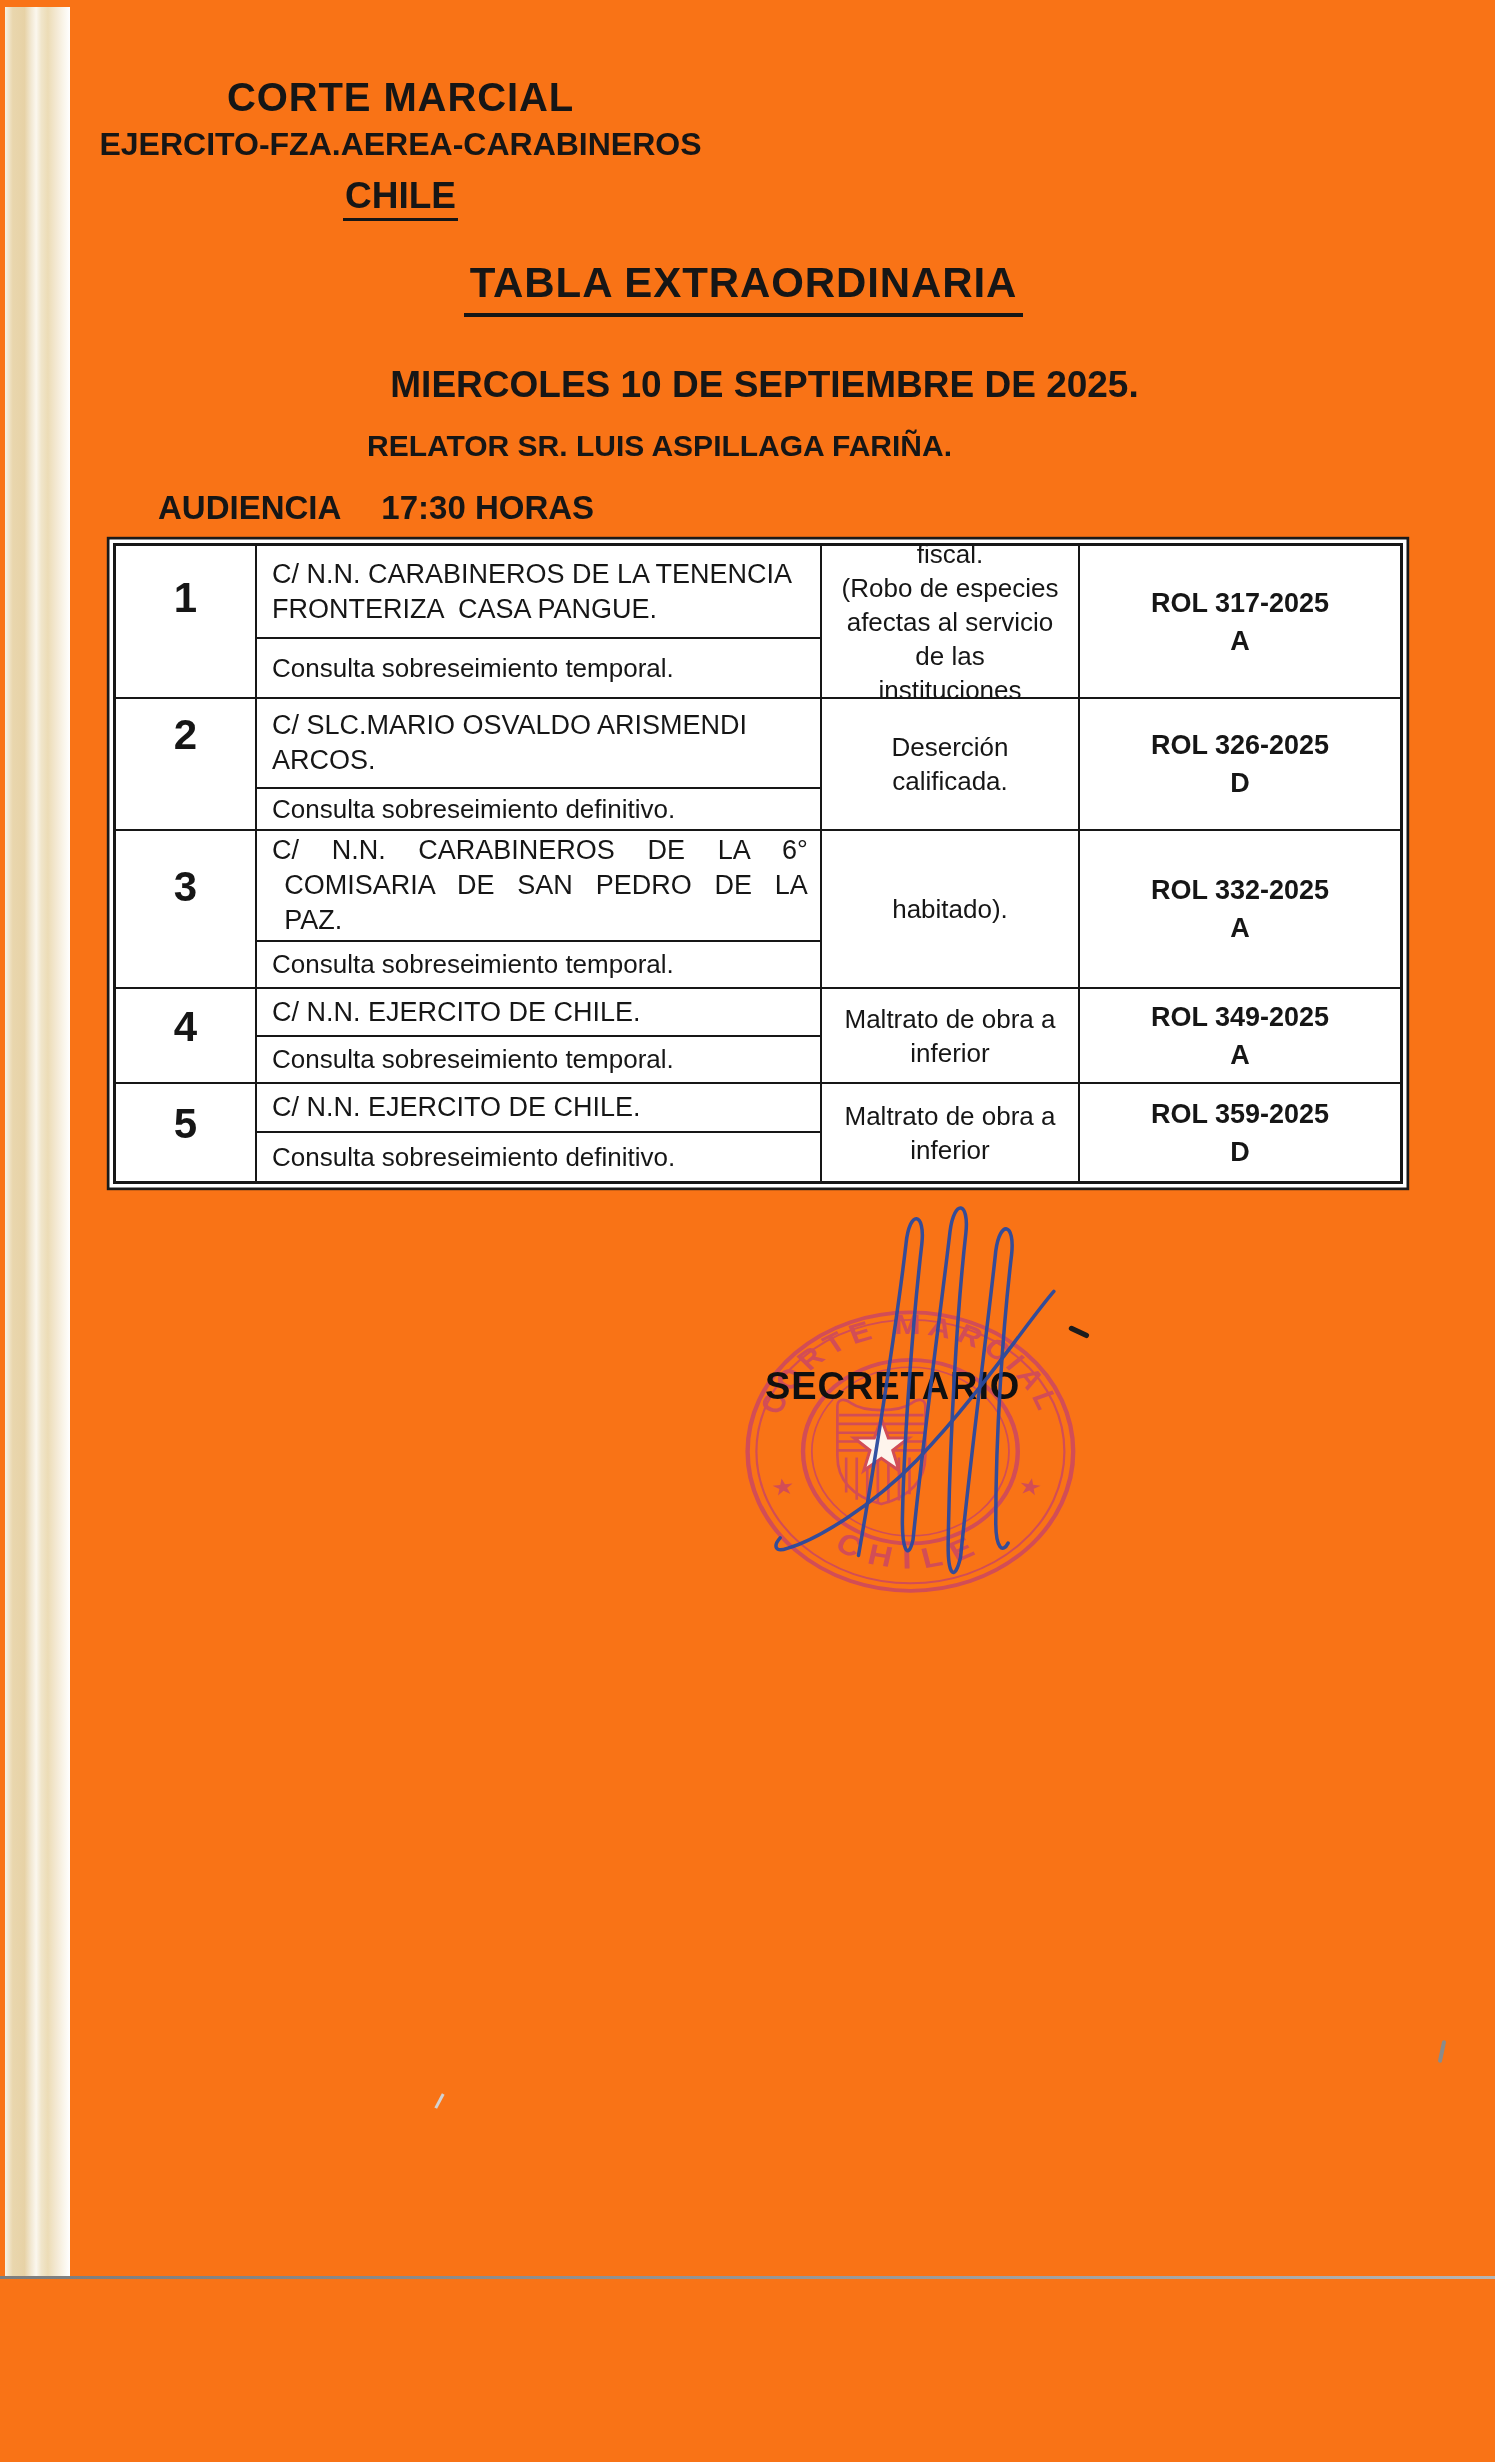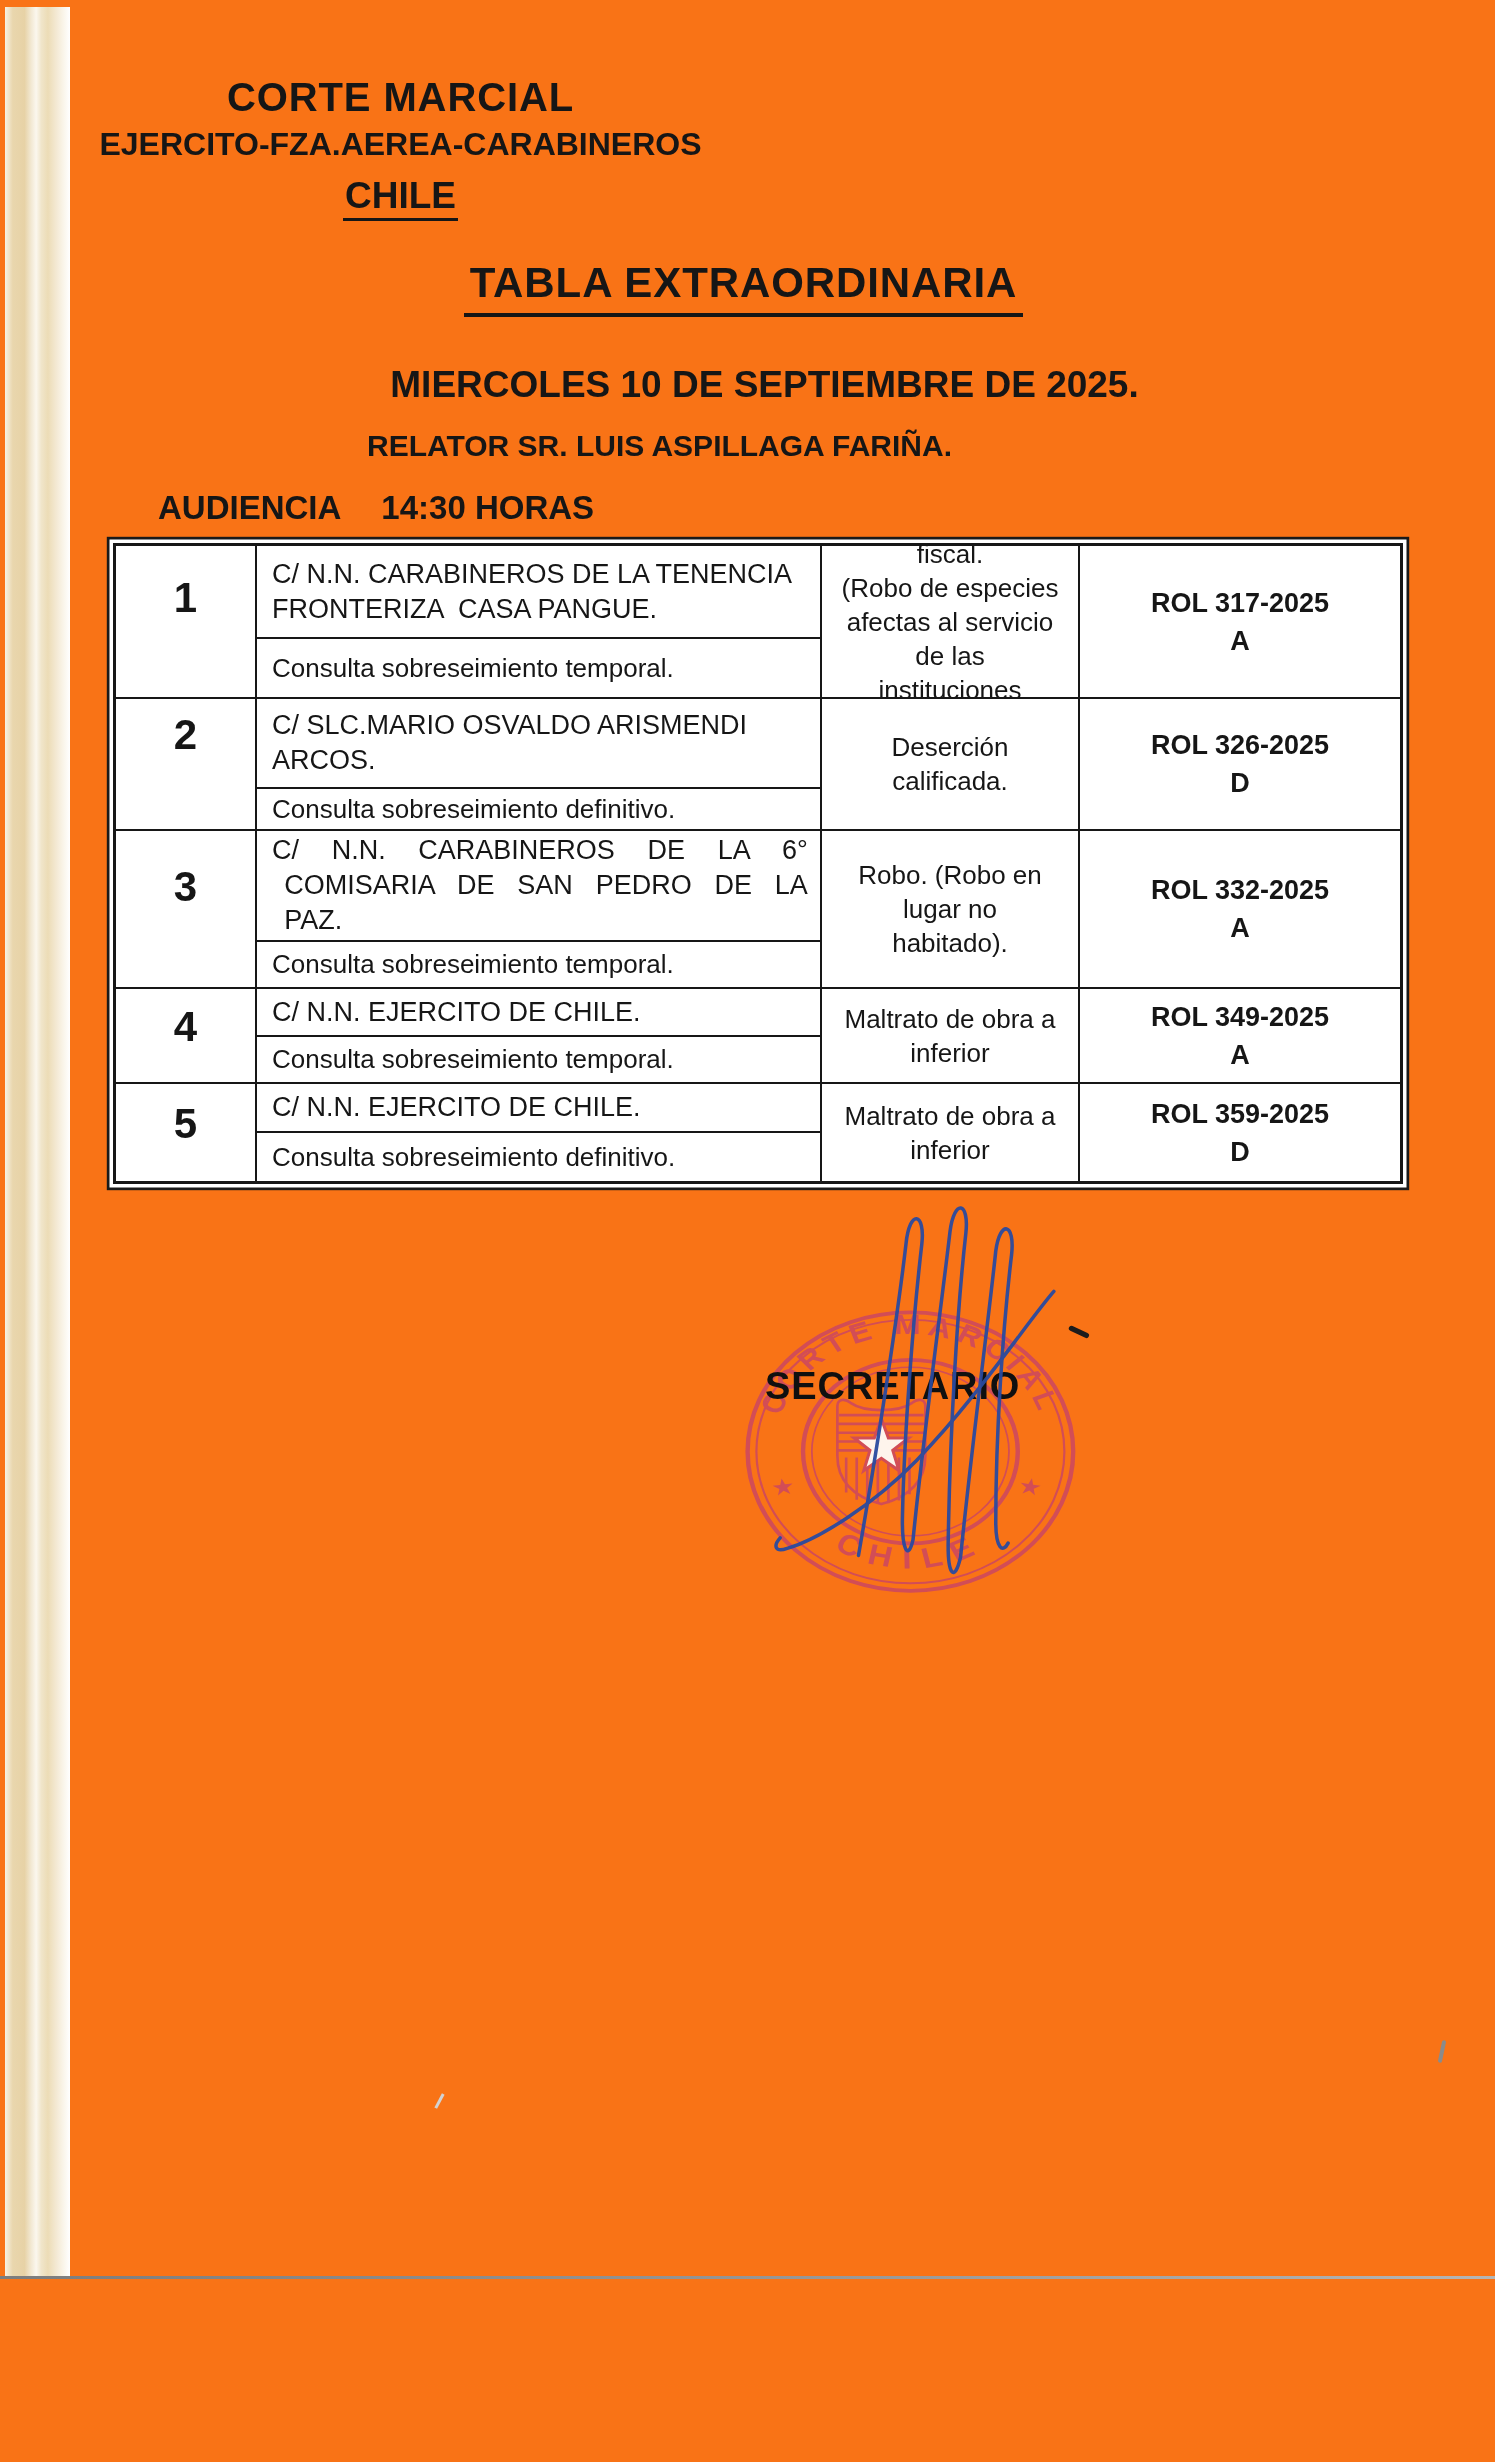--- a/index.html
+++ b/index.html
@@ -79,21 +79,21 @@
     <div><span class="country">CHILE</span></div>
   </div>
 
   <div class="doc-title-wrap">
     <span class="doc-title">TABLA EXTRAORDINARIA</span>
   </div>
   <div class="date-line">MIERCOLES 10 DE SEPTIEMBRE DE 2025.</div>
   <div class="relator-line">RELATOR SR. LUIS ASPILLAGA FARIÑA.</div>
   <div class="audiencia">
     <span>AUDIENCIA</span>
-    <span>14:30 HORAS</span>
+    <span>17:30 HORAS</span>
   </div>
 
   <div class="doc-table">
 
     <div class="cell c-num r1">
         <span>1</span>
       </div>
     <div class="cell c-case r1">
       <div class="case-top">
         <div class="case-line">C/ N.N. CARABINEROS DE LA TENENCIA</div>
@@ -135,21 +135,20 @@
       </div>
     <div class="cell c-case r3">
       <div class="case-top">
         <div class="case-line jl">C/ N.N. CARABINEROS DE LA 6°</div>
         <div class="case-line jl ind">COMISARIA DE SAN PEDRO DE LA</div>
         <div class="case-line ind">PAZ.</div>
       </div>
       <div class="case-bot">Consulta sobreseimiento temporal.</div>
     </div>
     <div class="cell c-off r3">
-      <div class="off-line">Robo. (Robo en lugar no</div>
       <div class="off-line">habitado).</div>
     </div>
     <div class="cell c-rol r3">
       <div>ROL 332-2025</div>
       <div>A</div>
     </div>
 
     <div class="cell c-num r4">
         <span>4</span>
       </div>

